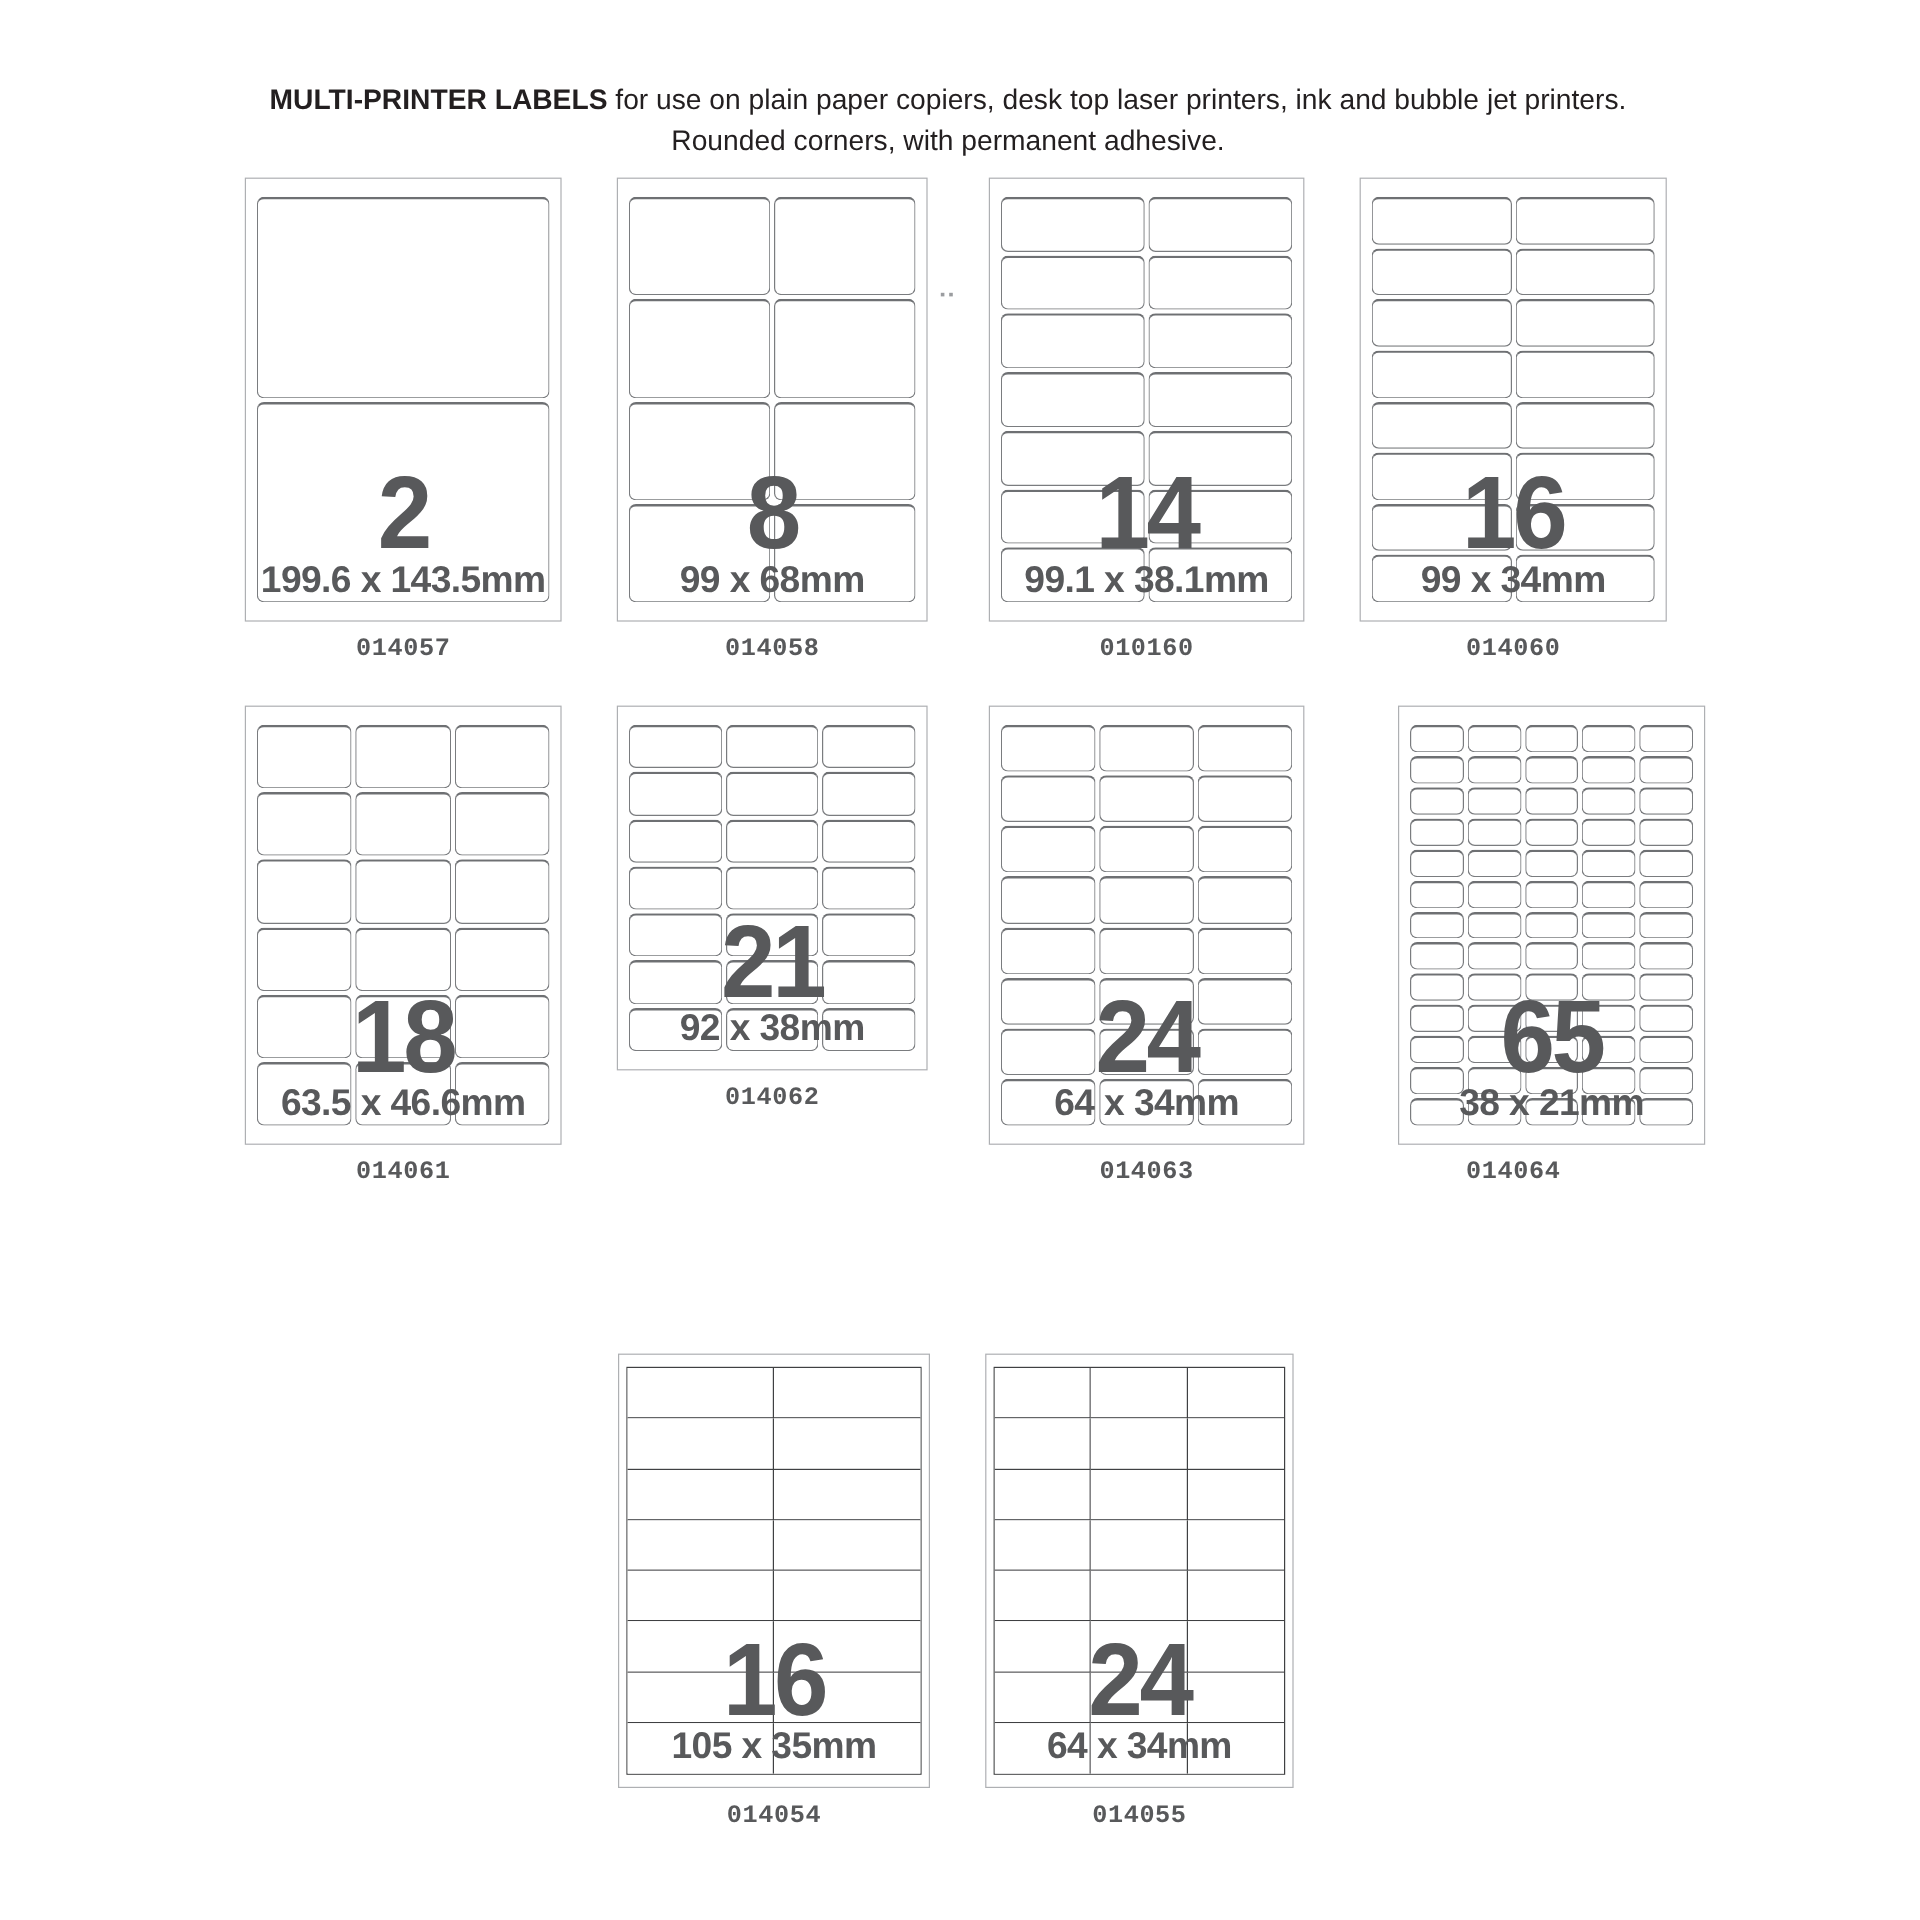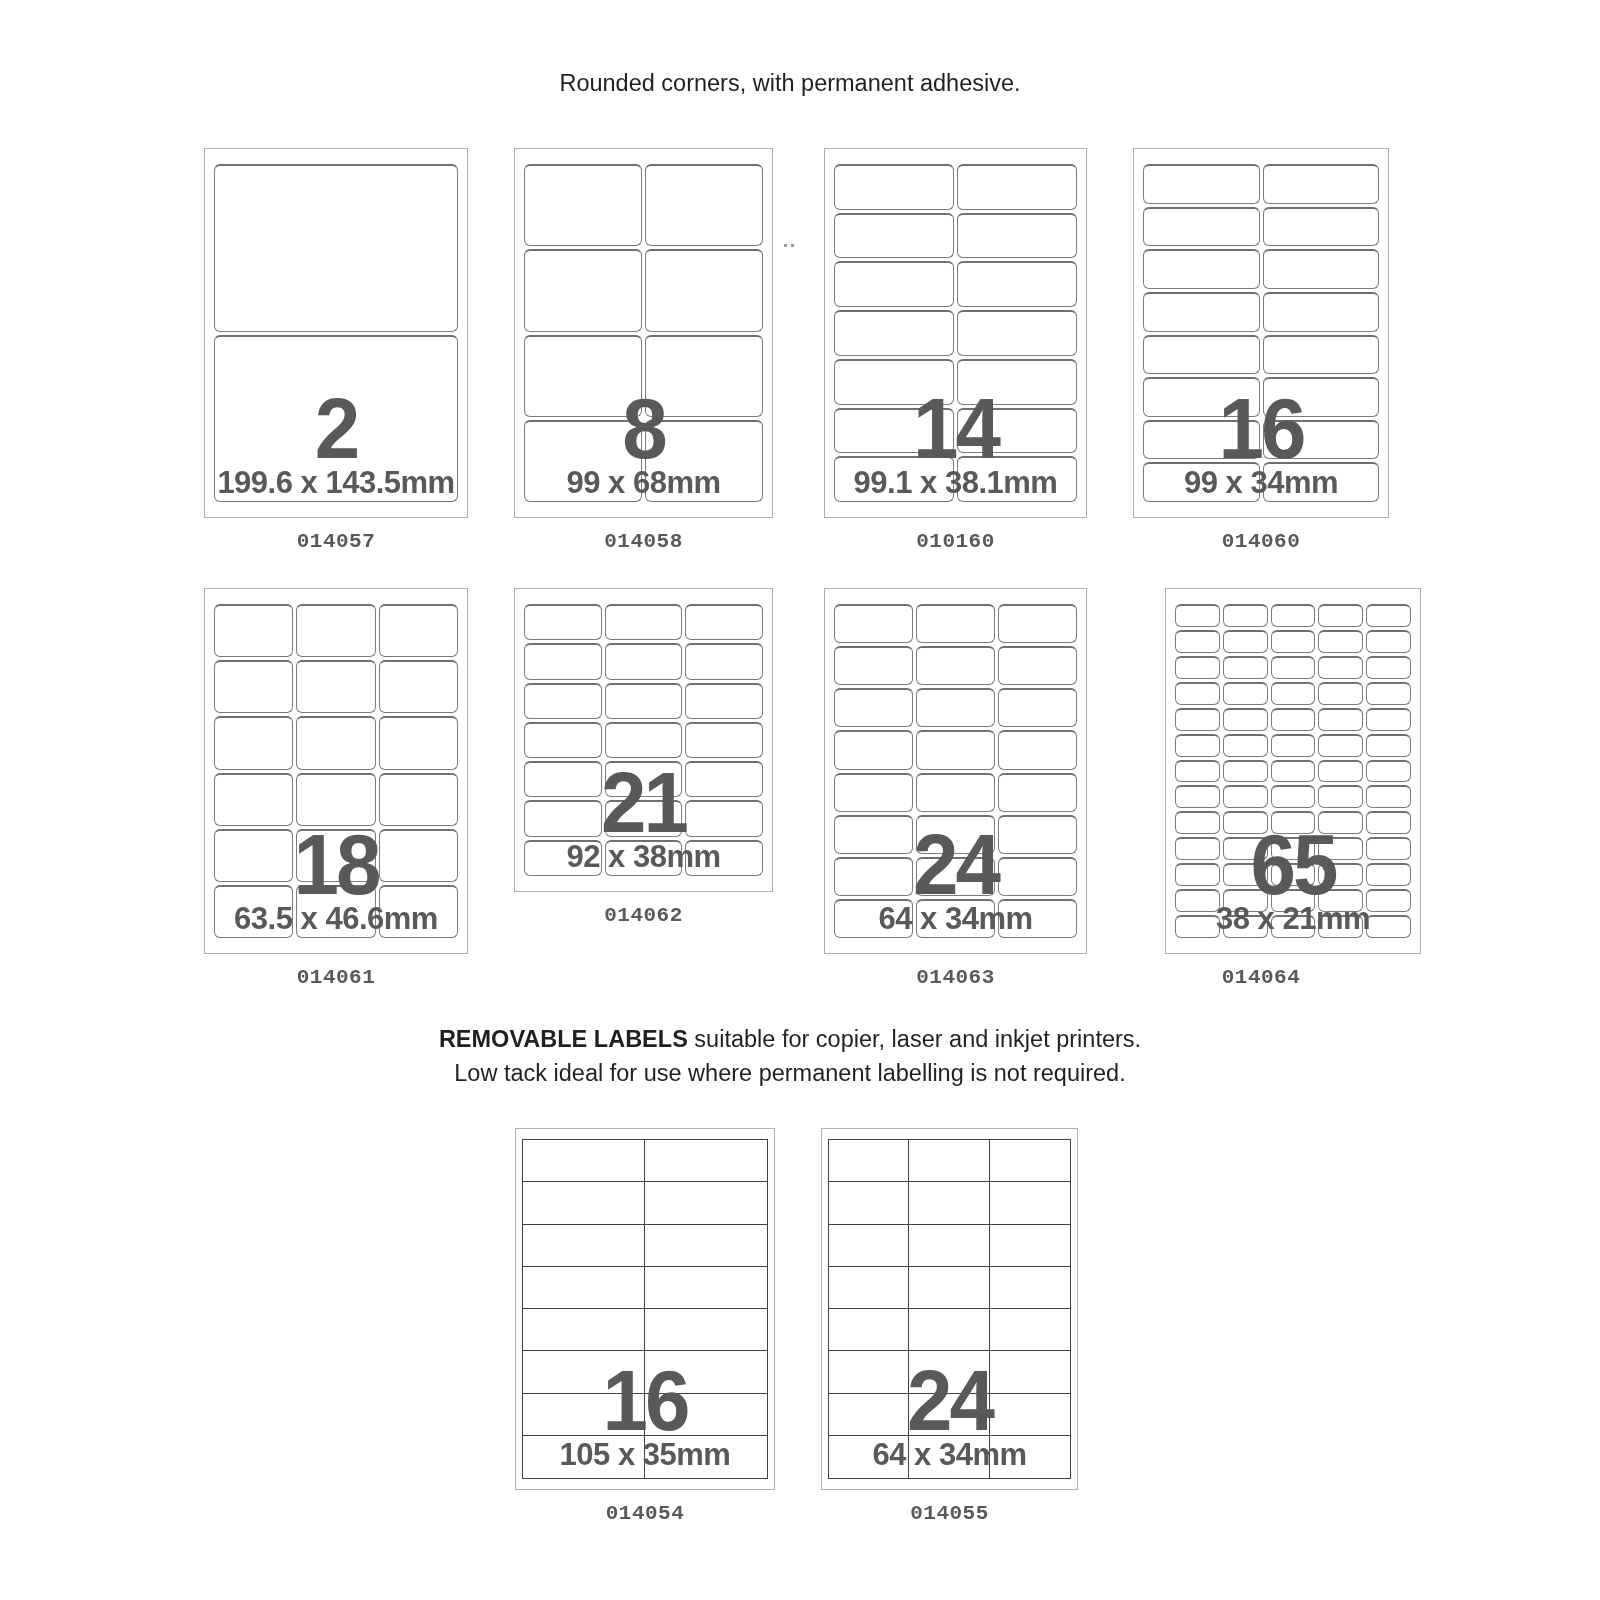--- a/index.html
+++ b/index.html
@@ -45,20 +45,21 @@
     position:absolute;left:784px;top:244px;width:3px;height:3px;
     background:#9b9da0;box-shadow:7px 0 0 #9b9da0;z-index:1;
   }
 </style>
 </head>
 <body>
 
 <div class="page">
 
   <div class="heading" style="top:66px;">
+    <div><span class="hb">MULTI-PRINTER LABELS</span><span> for use on plain paper copiers, desk top laser printers, ink and bubble jet printers.</span></div>
     <div>Rounded corners, with permanent adhesive.</div>
   </div>
 
   <div class="artifact-dots"></div>
 
   <div class="panel" style="left:204px;top:148px;width:264px;">
     <div class="sheet rounded" style="height:370px;">
       <div class="label-grid" style="grid-template-columns: repeat(1, 1fr); grid-template-rows: repeat(2, 1fr);">
           <div class="cell"></div>
           <div class="cell"></div>
@@ -298,24 +299,20 @@
           <div class="cell"></div>
           <div class="cell"></div>
           <div class="cell"></div>
         </div>
       <div class="count">65</div>
       <div class="dims">38 x 21mm</div>
     </div>
     <div class="code">014064</div>
   </div>
 
-  <div class="heading" style="top:1022px;">
-    <div><span class="hb">REMOVABLE LABELS</span><span> suitable for copier, laser and inkjet printers.</span></div>
-    <div>Low tack ideal for use where permanent labelling is not required.</div>
-  </div>
 
   <div class="panel" style="left:515px;top:1128px;width:260px;">
     <div class="sheet squared" style="height:362px;">
       <div class="label-grid" style="grid-template-columns: repeat(2, 1fr); grid-template-rows: repeat(8, 1fr);">
           <div class="cell" style="border-right: 1.5px solid rgb(63, 64, 66); border-bottom: 1.5px solid rgb(63, 64, 66);"></div>
           <div class="cell" style="border-bottom: 1.5px solid rgb(63, 64, 66);"></div>
           <div class="cell" style="border-right: 1.5px solid rgb(63, 64, 66); border-bottom: 1.5px solid rgb(63, 64, 66);"></div>
           <div class="cell" style="border-bottom: 1.5px solid rgb(63, 64, 66);"></div>
           <div class="cell" style="border-right: 1.5px solid rgb(63, 64, 66); border-bottom: 1.5px solid rgb(63, 64, 66);"></div>
           <div class="cell" style="border-bottom: 1.5px solid rgb(63, 64, 66);"></div>

